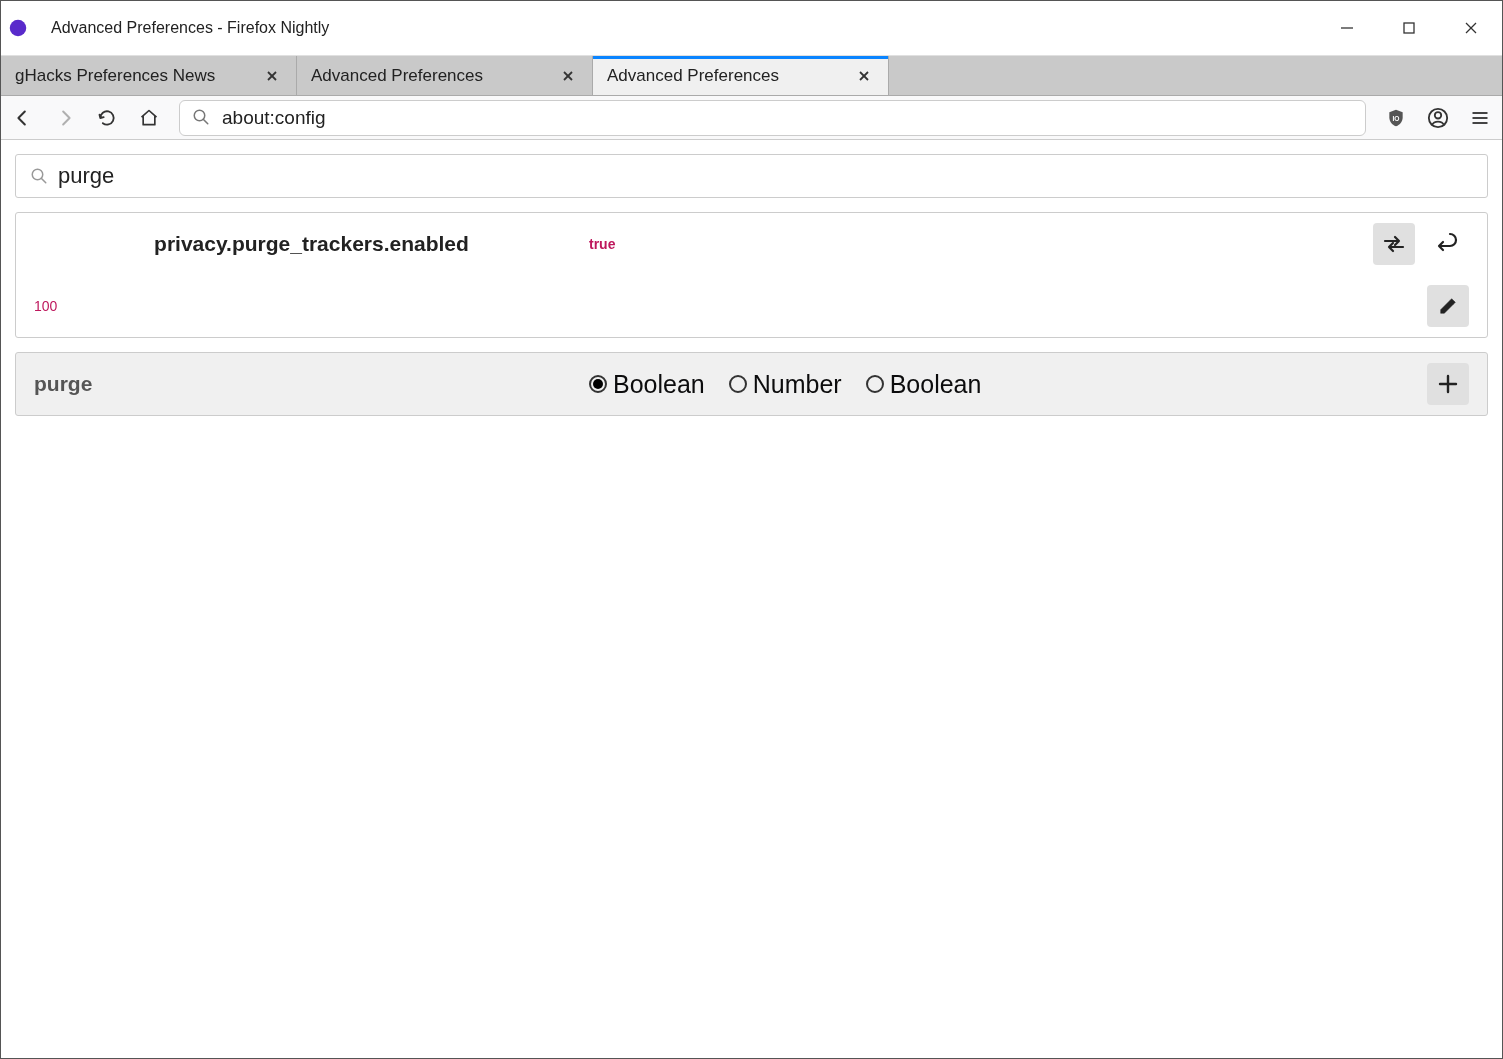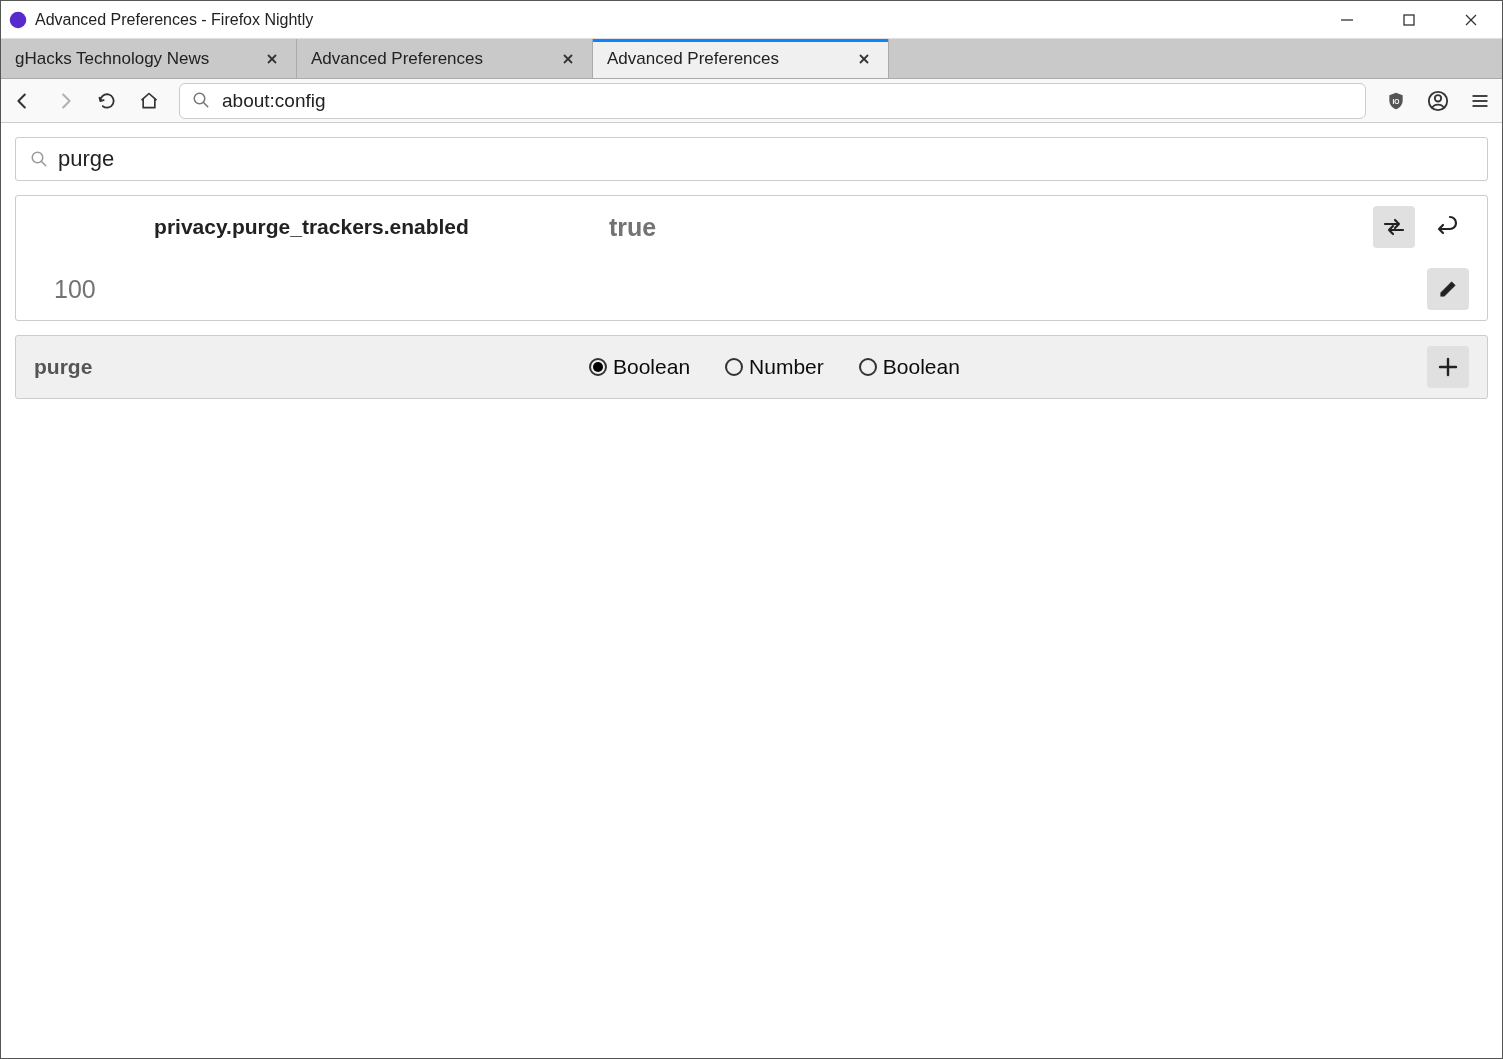--- a/index.html
+++ b/index.html
@@ -12,26 +12,27 @@
       font-size: 14px;
       background: #fff;
       color: #0c0c0d;
       width: 1503px;
       height: 1059px;
       border: 1px solid #555;
       overflow: hidden;
     }
     
     .titlebar {
-      height: 38px;
+      height: 55px;
       display: flex;
       align-items: center;
       padding: 0 0 0 8px;
       background: #fff;
       border-bottom: 1px solid #e0e0e0;
+      gap: 16px;
     }
     .titlebar-icon {
       width: 18px;
       height: 18px;
       margin-right: 8px;
       display: flex;
       align-items: center;
       justify-content: center;
     }
     .titlebar-text {
@@ -181,23 +182,22 @@
       background: #f5f5f5;
     }
     .pref-name {
       width: 555px;
       font-size: 21px;
       color: #222;
       text-align: center;
     }
     .pref-value {
       flex: 1;
-      font-size: 25px;
-      color: #737373;
-      margin-left: 20px;
+      font-size: 14px;
+      color: #be185d;
     }
     .pref-bold .pref-name,
     .pref-bold .pref-value {
       font-weight: bold;
     }
     .pref-actions {
       display: flex;
       gap: 12px;
     }
     .action-btn {
@@ -225,22 +225,22 @@
     .add-name {
       width: 555px;
       font-size: 21px;
       font-weight: bold;
       color: #555;
     }
     .type-options {
       flex: 1;
       display: flex;
       align-items: center;
-      gap: 35px;
-      font-size: 21px;
+      gap: 24px;
+      font-size: 25px;
     }
     .radio-wrap {
       display: flex;
       align-items: center;
       gap: 6px;
     }
     .radio {
       width: 18px;
       height: 18px;
       border: 2px solid #333;
@@ -286,21 +286,21 @@
       <svg width="14" height="14" viewBox="0 0 14 14">
           <line x1="2" y1="2" x2="12" y2="12" stroke="#333" stroke-width="1.3"></line>
           <line x1="12" y1="2" x2="2" y2="12" stroke="#333" stroke-width="1.3"></line>
         </svg>
     </div>
   </div>
 </div>
 
 <div class="tabstrip">
   <div class="tab">
-    <span class="tab-label">gHacks Technology News</span>
+    <span class="tab-label">gHacks Preferences News</span>
     <span class="tab-close">
       <svg width="14" height="14" viewBox="0 0 14 14">
           <line x1="3" y1="3" x2="11" y2="11" stroke="#333" stroke-width="1.8"></line>
           <line x1="11" y1="3" x2="3" y2="11" stroke="#333" stroke-width="1.8"></line>
         </svg>
     </span>
   </div>
   <div class="tab">
     <span class="tab-label">Advanced Preferences</span>
     <span class="tab-close">

